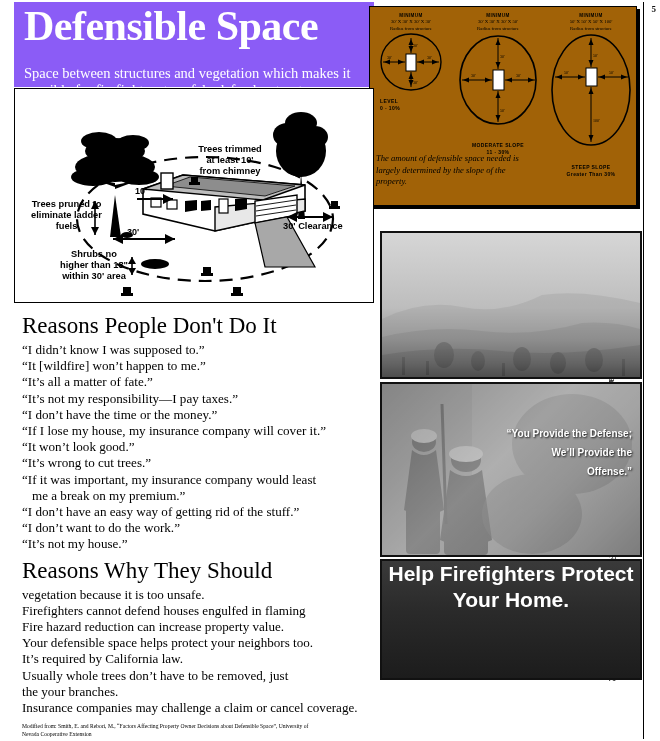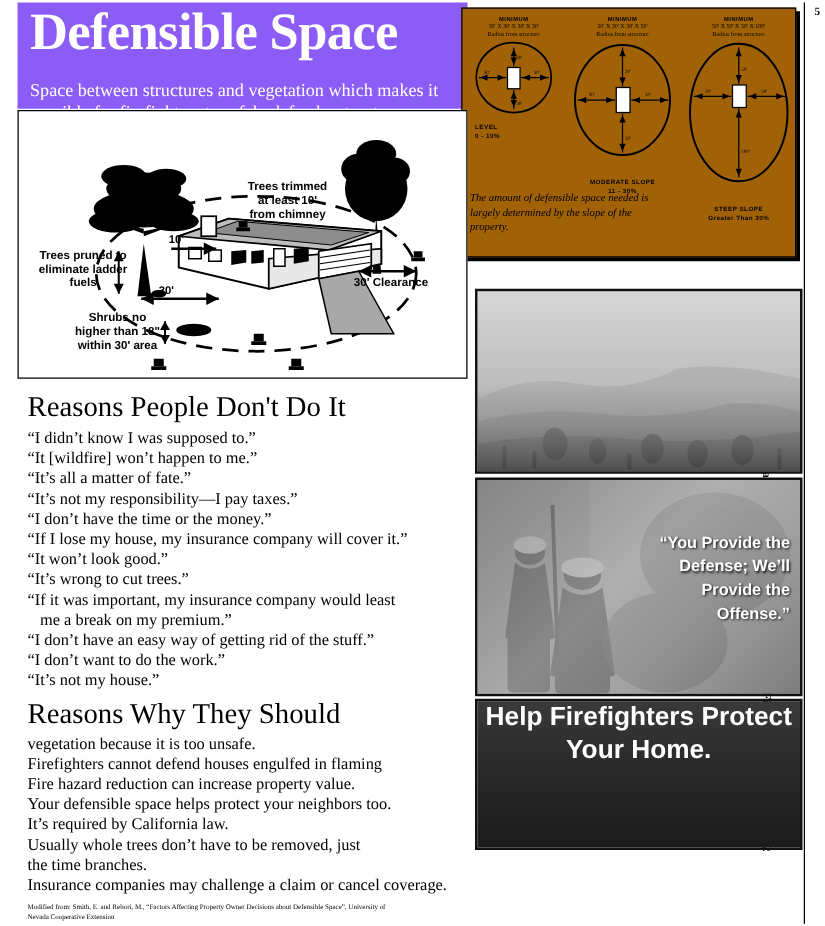--- a/index.html
+++ b/index.html
@@ -130,21 +130,21 @@
   .photo-mid {
     position: absolute; left: 380px; top: 382px;
     width: 262px; height: 175px;
     border: 2px solid #111;
     background: linear-gradient(135deg,#7d7d7d 0%,#9a9a9a 25%,#b4b4b4 45%,#a2a2a2 65%,#828282 85%,#666 100%);
     overflow: hidden;
   }
   .photo-quote {
     position: absolute; right: 8px; top: 40px; width: 128px;
     font-family: "Liberation Sans", sans-serif;
-    font-weight: bold; font-size: 13px; line-height: 19px;
+    font-weight: bold; font-size: 10px; line-height: 19px;
     color: #fff; text-align: right;
     text-shadow: 1px 1px 2px rgba(0,0,0,0.85);
   }
   .banner {
     position: absolute; left: 380px; top: 559px;
     width: 262px; height: 121px;
     background: linear-gradient(to bottom,#3a3a3a 0%,#2b2b2b 40%,#1c1c1c 100%);
     border: 2px solid #111;
     display: flex; justify-content: center;
   }
@@ -390,21 +390,21 @@
     </ul>
 
     <h2 class="sect" style="margin-top:4px;">Reasons Why They Should</h2>
     <div class="reasons">
       <p>vegetation because it is too unsafe.</p>
       <p>Firefighters cannot defend houses engulfed in flaming</p>
       <p>Fire hazard reduction can increase property value.</p>
       <p>Your defensible space helps protect your neighbors too.</p>
       <p>It’s required by California law.</p>
       <p>Usually whole trees don’t have to be removed, just</p>
-      <p>the time branches.</p>
+      <p>the your branches.</p>
       <p>Insurance companies may challenge a claim or cancel coverage.</p>
     </div>
 
     <div class="footnote">Modified from: Smith, E. and Rebori, M., “Factors Affecting Property Owner Decisions about Defensible Space”, University of Nevada Cooperative Extension</div>
   </div>
 
   <div class="photo-top">
     <svg class="grain" width="258" height="144" viewBox="0 0 258 144">
       <path d="M0 86 Q40 66 80 74 T160 62 Q200 56 258 70 L258 144 L0 144 Z" fill="#8f8f8f" opacity="0.75"></path>
       <path d="M0 104 Q50 92 100 98 T200 90 Q230 88 258 96 L258 144 L0 144 Z" fill="#6e6e6e" opacity="0.8"></path>

